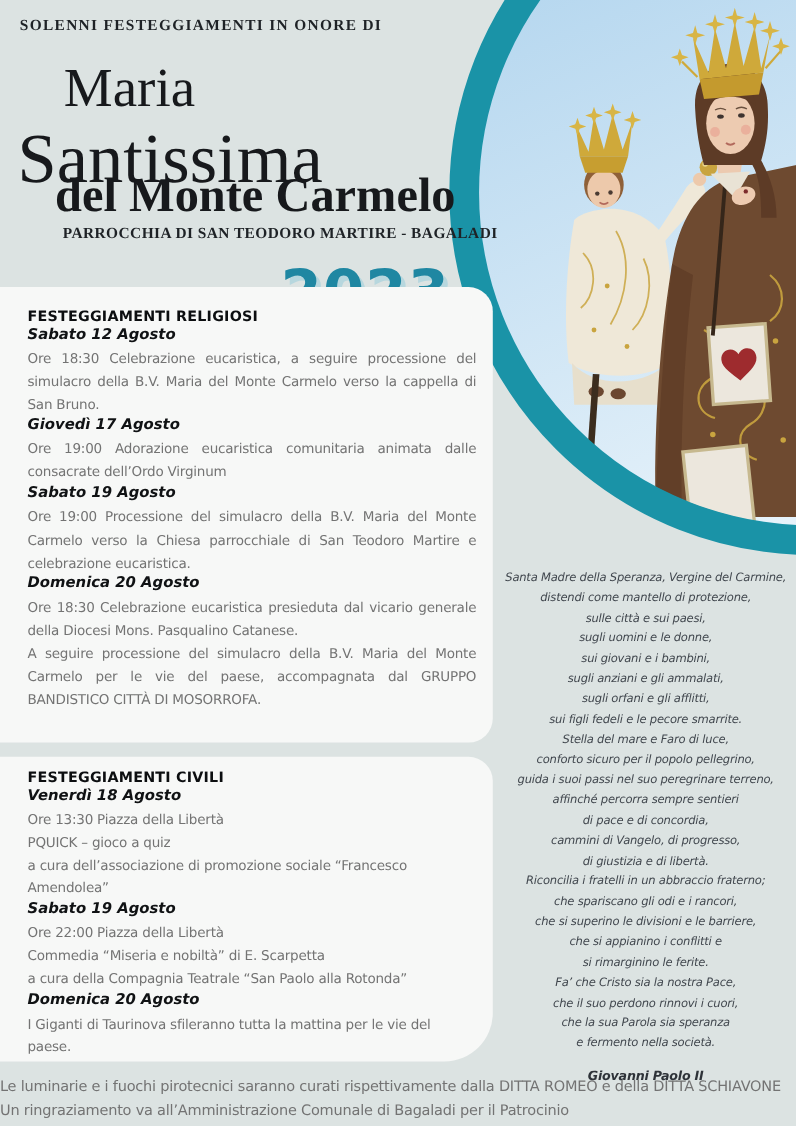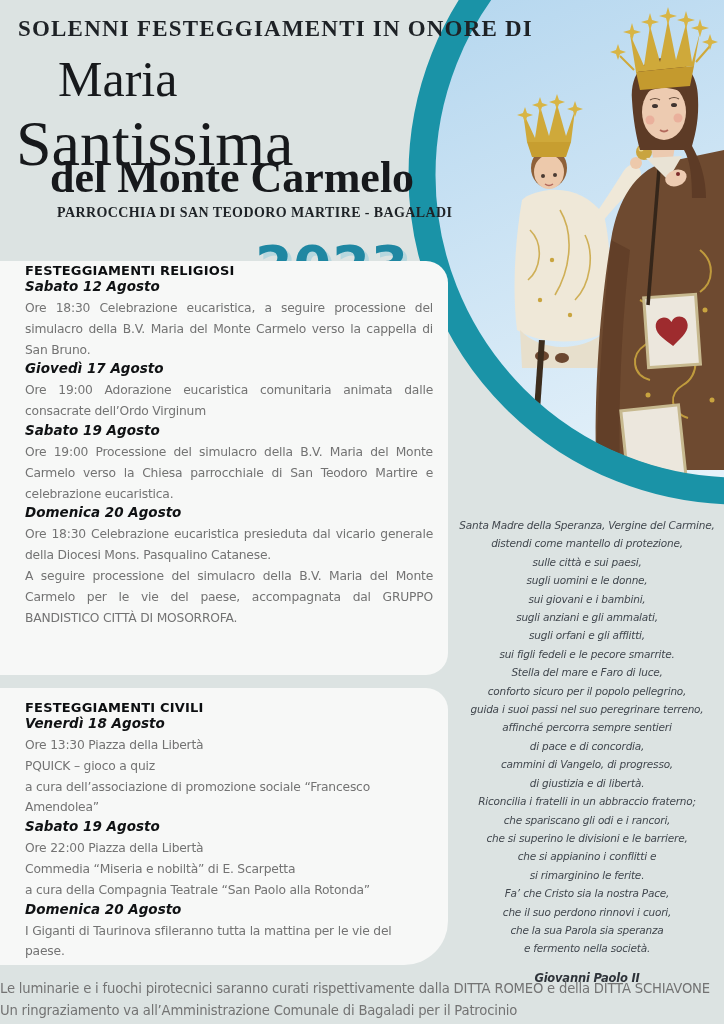--- a/index.html
+++ b/index.html
@@ -7,40 +7,40 @@
     position:relative;width:724px;height:1024px;overflow:hidden;
     background:#dce3e2;
     font-family:"DejaVu Sans","Liberation Sans",sans-serif;
   }
   
   .hero{position:absolute;top:0;left:0;width:724px;height:540px;}
   
   .kicker{
     position:absolute;left:18px;top:16px;
     font-family:"Liberation Serif","DejaVu Serif",serif;
-    font-weight:bold;font-size:23px;letter-spacing:1.2px;color:#1e2226;
+    font-weight:bold;font-size:14px;letter-spacing:1.2px;color:#1e2226;
   }
   .title{position:absolute;font-family:"Liberation Serif","DejaVu Serif",serif;color:#17191c;line-height:1;}
   .t1{left:58px;top:54px;font-size:50px;}
   .t2{left:16px;top:95px;font-size:64px;margin-top:17px;}
   .t3{left:50px;top:156px;font-size:44px;font-weight:bold;}
   .parish{
     position:absolute;left:57px;top:205px;
     font-family:"Liberation Serif","DejaVu Serif",serif;
     font-weight:bold;font-size:14px;letter-spacing:0.4px;color:#1e2226;
   }
   .year{
     position:absolute;left:255px;top:234px;
     font-size:54px;font-weight:bold;letter-spacing:1px;
     color:#1f87a2;text-shadow:4px 4px 0 #b7d7de;
   }
   
   .panel{
     position:absolute;left:0;width:448px;background:#f7f8f7;
-    box-sizing:border-box;padding:0 15px 0 25px;overflow:hidden;
+    box-sizing:border-box;padding:18px 15px 0 25px;overflow:hidden;
   }
   .panel-religious{top:261px;height:414px;border-radius:0 22px 22px 0;}
   .panel-civil{top:688px;height:277px;border-radius:0 22px 44px 0;padding-top:10px;}
   .section-header{
     font-size:13px;font-weight:bold;letter-spacing:0.2px;color:#0c0e10;margin:2px 0 0 0;
   }
   .event{margin-top:0;}
   .event-date{
     font-size:13.5px;font-weight:bold;font-style:italic;color:#101214;margin:0 0 4px 0;
   }

